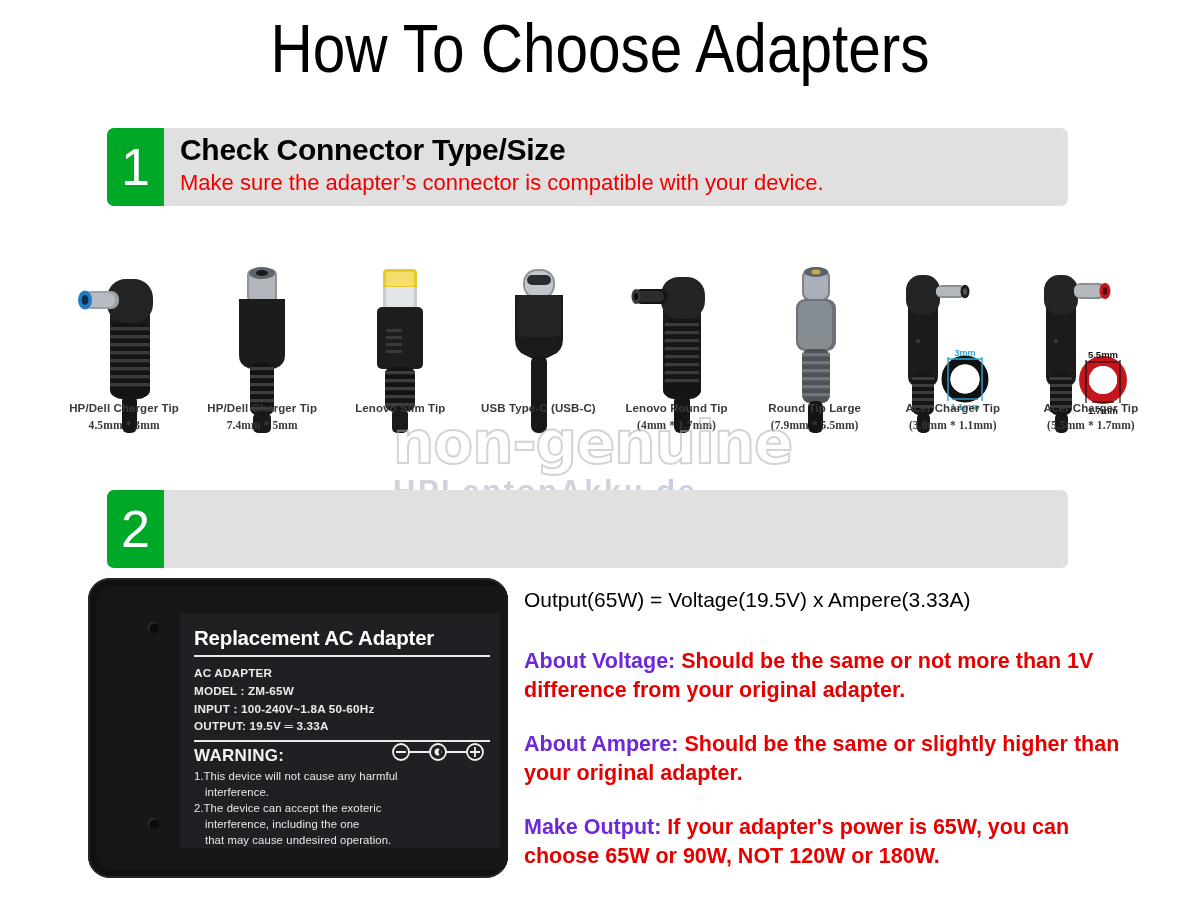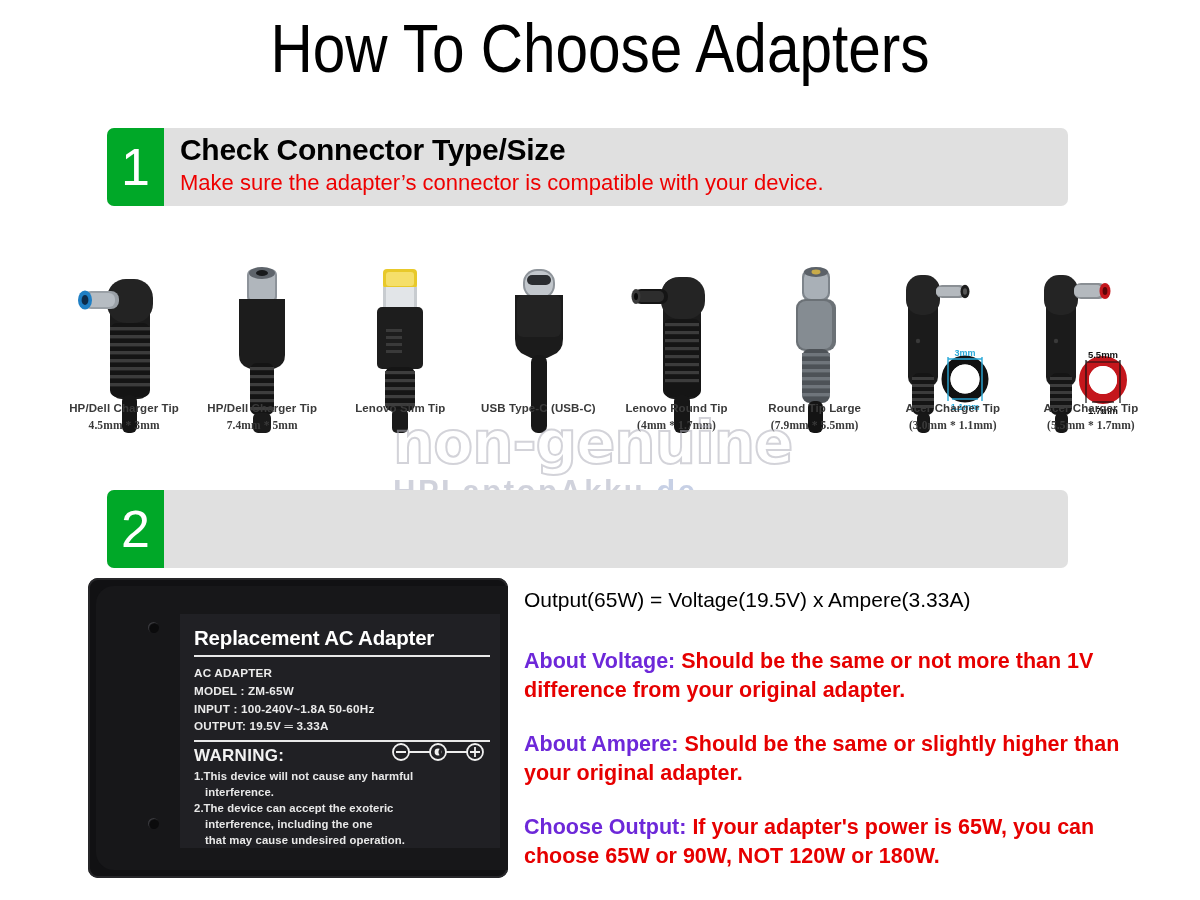--- a/index.html
+++ b/index.html
@@ -42,39 +42,39 @@
     pointer-events:none;}
   #wm-outline{font-size:58px;font-weight:bold;letter-spacing:-1px;
     color:transparent;-webkit-text-stroke:2px rgba(175,175,185,.55);
     line-height:1;font-family:"DejaVu Sans",sans-serif;}
   #wm-url{font-size:31px;font-weight:bold;letter-spacing:2.5px;
     color:rgba(205,208,218,.95);line-height:1;margin-top:4px;}
   #wm-url .tld{color:rgba(196,206,228,.95);}
 
   
   #adapter-brick{position:absolute;left:88px;top:578px;width:420px;height:300px;
-    background:#111113;border-radius:10px;
+    background:#111113;border-radius:22px;
     box-shadow:inset 0 0 0 2px #262629;overflow:hidden;}
   #brick-inner{position:absolute;left:8px;top:8px;right:-40px;bottom:8px;
     background:#171719;border-radius:18px;}
   .screw{position:absolute;width:11px;height:11px;border-radius:50%;
     background:#0b0b0c;box-shadow:inset 1px 1px 1px #3d3d41;}
   #screw-tl{left:60px;top:44px;}
   #screw-bl{left:60px;top:240px;}
   #label-panel{position:absolute;left:92px;top:36px;width:320px;height:228px;
     background:#202024;color:#f2f2f2;padding:6px 0 0 0;}
   #label-title{font-size:20.5px;font-weight:bold;color:#fff;
     margin:6px 0 0 14px;letter-spacing:-.2px;white-space:nowrap;}
   .hr{height:2px;background:#e9e9e9;margin:5px 10px 0 14px;}
   #spec-lines{margin:7px 0 0 14px;font-size:11.7px;font-weight:bold;
     line-height:1.52;letter-spacing:.2px;color:#ebebeb;}
   #polarity{position:absolute;right:14px;top:128px;width:96px;height:20px;}
   #warn-title{margin:4px 0 0 14px;font-size:17px;font-weight:bold;letter-spacing:.3px;}
   #warn-list{margin:2px 0 0 14px;font-size:11.3px;line-height:1.42;color:#e8e8e8;
-    font-weight:bold;letter-spacing:.1px;}
+    font-weight:normal;letter-spacing:.1px;}
   #warn-list div{white-space:nowrap;}
   .indent{padding-left:11px;}
 
   
   #spec-text{position:absolute;left:524px;top:586px;width:600px;}
   #spec-text p{margin:0 0 25px 0;font-size:21.5px;line-height:1.35;color:#000;
     font-family:"Liberation Sans","DejaVu Sans",sans-serif;}
   #spec-text p .red{color:#e60000;font-weight:bold;}
   #spec-text p .lbl{font-weight:bold;color:#6d28d9;}
   #eq-line{font-size:21px !important;margin-bottom:33px !important;}
@@ -386,14 +386,14 @@
   </div>
 </div>
 
 <div id="spec-text">
   <p id="eq-line">Output(65W) = Voltage(19.5V) x Ampere(3.33A)</p>
 
   <p><span class="lbl">About Voltage:</span><span class="red"> Should be the same or not more than 1V difference from your original adapter.</span></p>
 
   <p><span class="lbl">About Ampere:</span><span class="red"> Should be the same or slightly higher than your original adapter.</span></p>
 
-  <p><span class="lbl">Choose Output:</span><span class="red"> If your adapter's power is 65W, you can choose 65W or 90W, NOT 120W or 180W.</span></p>
+  <p><span class="lbl">Make Output:</span><span class="red"> If your adapter's power is 65W, you can choose 65W or 90W, NOT 120W or 180W.</span></p>
 </div>
 
 </body></html>

